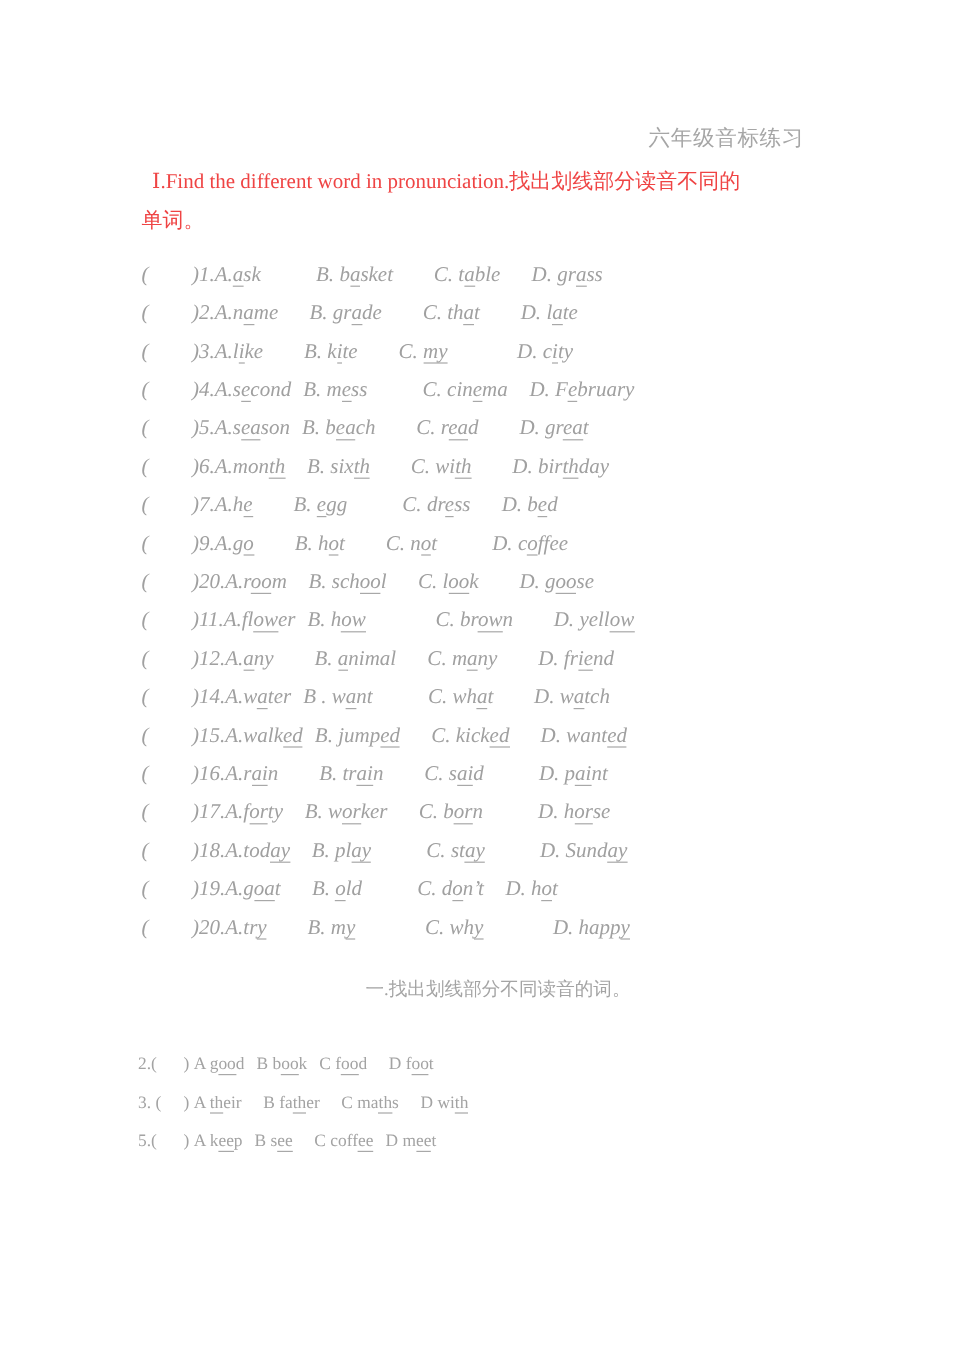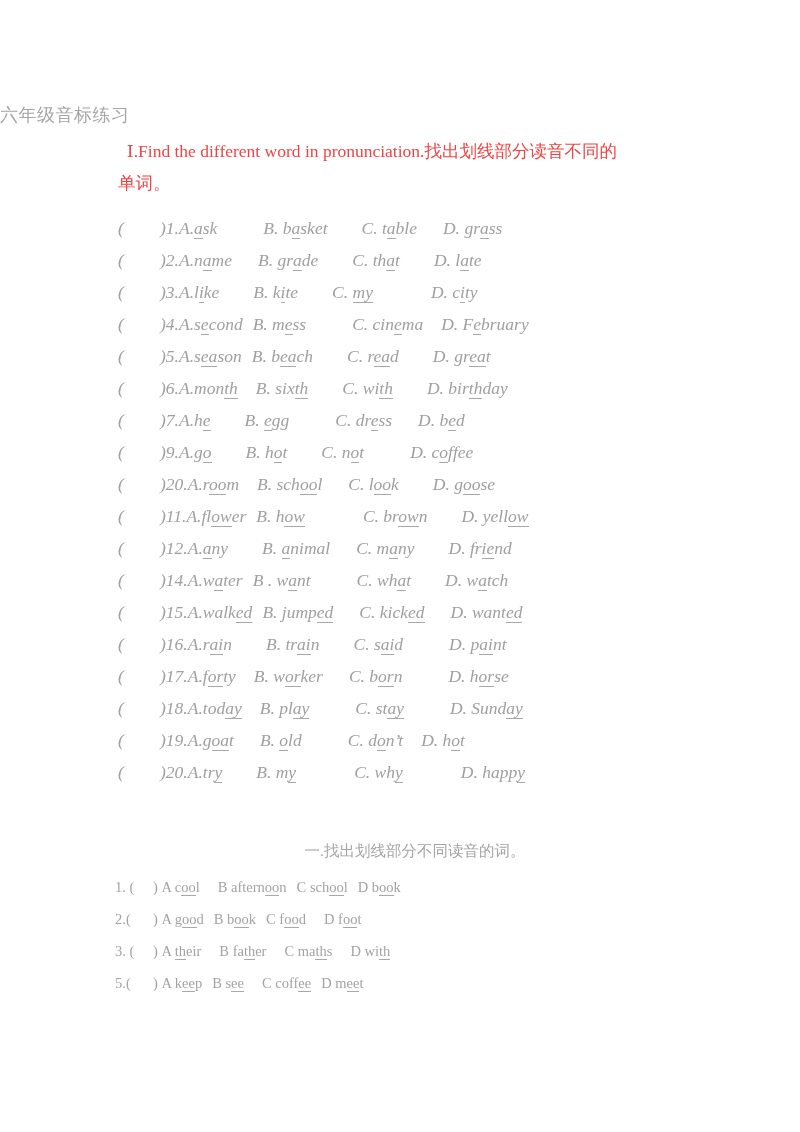--- a/index.html
+++ b/index.html
@@ -19,21 +19,21 @@
     position: absolute;
     left: 0; top: 0;
     width: 800px;
     height: 1132px;
   }
   .doc-title {
     position: absolute;
     left: 0;
     top: 103px;
     width: 800px;
-    text-align: left;
+    text-align: right;
     font-size: 18px;
     letter-spacing: 0.5px;
     color: #a6a6a6;
     padding-right: 130px;
     box-sizing: border-box;
     white-space: nowrap;
   }
   .section-intro {
     position: absolute;
     left: 118px;
@@ -71,21 +71,21 @@
     display: inline-block;
   }
   u {
     text-decoration: none;
     border-bottom: 1px solid #a8a8a8;
     padding-bottom: 0px;
   }
   .sub-title {
     position: absolute;
     left: 0;
-    top: 841px;
+    top: 814px;
     width: 800px;
     text-align: center;
     font-size: 15.5px;
     color: #a4a4a4;
     padding-left: 30px;
     box-sizing: border-box;
   }
   .q-list-2 {
     position: absolute;
     left: 115px;
@@ -139,19 +139,18 @@
       <div class="q-row"><span class="q-paren">(</span><span>)</span><span class="q-num">16.</span><span>A.</span><span class="opt">r<u>ai</u>n</span><span class="sp4"></span><span>B. </span><span class="opt">tr<u>ai</u>n</span><span class="sp4"></span><span>C. </span><span class="opt">s<u>ai</u>d</span><span class="sp5"></span><span>D. </span><span class="opt">p<u>ai</u>nt</span></div>
       <div class="q-row"><span class="q-paren">(</span><span>)</span><span class="q-num">17.</span><span>A.</span><span class="opt">f<u>or</u>ty</span><span class="sp2"></span><span>B. </span><span class="opt">w<u>or</u>ker</span><span class="sp3"></span><span>C. </span><span class="opt">b<u>or</u>n</span><span class="sp5"></span><span>D. </span><span class="opt">h<u>or</u>se</span></div>
       <div class="q-row"><span class="q-paren">(</span><span>)</span><span class="q-num">18.</span><span>A.</span><span class="opt">tod<u>ay</u></span><span class="sp2"></span><span>B. </span><span class="opt">pl<u>ay</u></span><span class="sp5"></span><span>C. </span><span class="opt">st<u>ay</u></span><span class="sp5"></span><span>D. </span><span class="opt">Sund<u>ay</u></span></div>
       <div class="q-row"><span class="q-paren">(</span><span>)</span><span class="q-num">19.</span><span>A.</span><span class="opt">g<u>oa</u>t</span><span class="sp3"></span><span>B. </span><span class="opt"><u>o</u>ld</span><span class="sp5"></span><span>C. </span><span class="opt">d<u>o</u>n’t</span><span class="sp2"></span><span>D. </span><span class="opt">h<u>o</u>t</span></div>
       <div class="q-row"><span class="q-paren">(</span><span>)</span><span class="q-num">20.</span><span>A.</span><span class="opt">tr<u>y</u></span><span class="sp4"></span><span>B. </span><span class="opt">m<u>y</u></span><span class="sp6"></span><span>C. </span><span class="opt">wh<u>y</u></span><span class="sp6"></span><span>D. </span><span class="opt">happ<u>y</u></span></div>
     </div>
 
   <div class="sub-title">一.找出划线部分不同读音的词。</div>
 
   <div class="q-list-2" id="q-list-2">
-      <div class="q-row2"><span class="q-paren2">1. (</span><span>) </span><span class="opt">A c<u>oo</u>l</span><span class="sp2"></span><span class="opt">B aftern<u>oo</u>n</span><span class="sp1"></span><span class="opt">C sch<u>oo</u>l</span><span class="sp1"></span><span class="opt">D b<u>oo</u>k</span></div>
       <div class="q-row2"><span class="q-paren2">2.(</span><span>) </span><span class="opt">A g<u>oo</u>d</span><span class="sp1"></span><span class="opt">B b<u>oo</u>k</span><span class="sp1"></span><span class="opt">C f<u>oo</u>d</span><span class="sp2"></span><span class="opt">D f<u>oo</u>t</span></div>
       <div class="q-row2"><span class="q-paren2">3. (</span><span>) </span><span class="opt">A <u>th</u>eir</span><span class="sp2"></span><span class="opt">B fa<u>th</u>er</span><span class="sp2"></span><span class="opt">C ma<u>th</u>s</span><span class="sp2"></span><span class="opt">D wi<u>th</u></span></div>
       <div class="q-row2"><span class="q-paren2">5.(</span><span>) </span><span class="opt">A k<u>ee</u>p</span><span class="sp1"></span><span class="opt">B s<u>ee</u></span><span class="sp2"></span><span class="opt">C coff<u>ee</u></span><span class="sp1"></span><span class="opt">D m<u>ee</u>t</span></div>
     </div>
 
 </div>
 
 </body></html>

